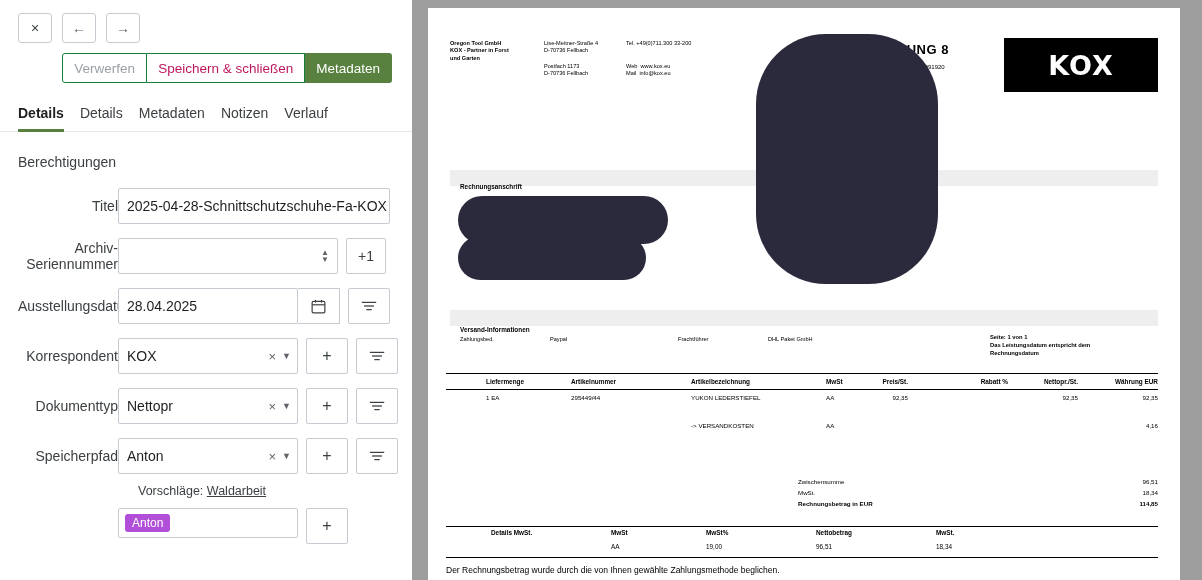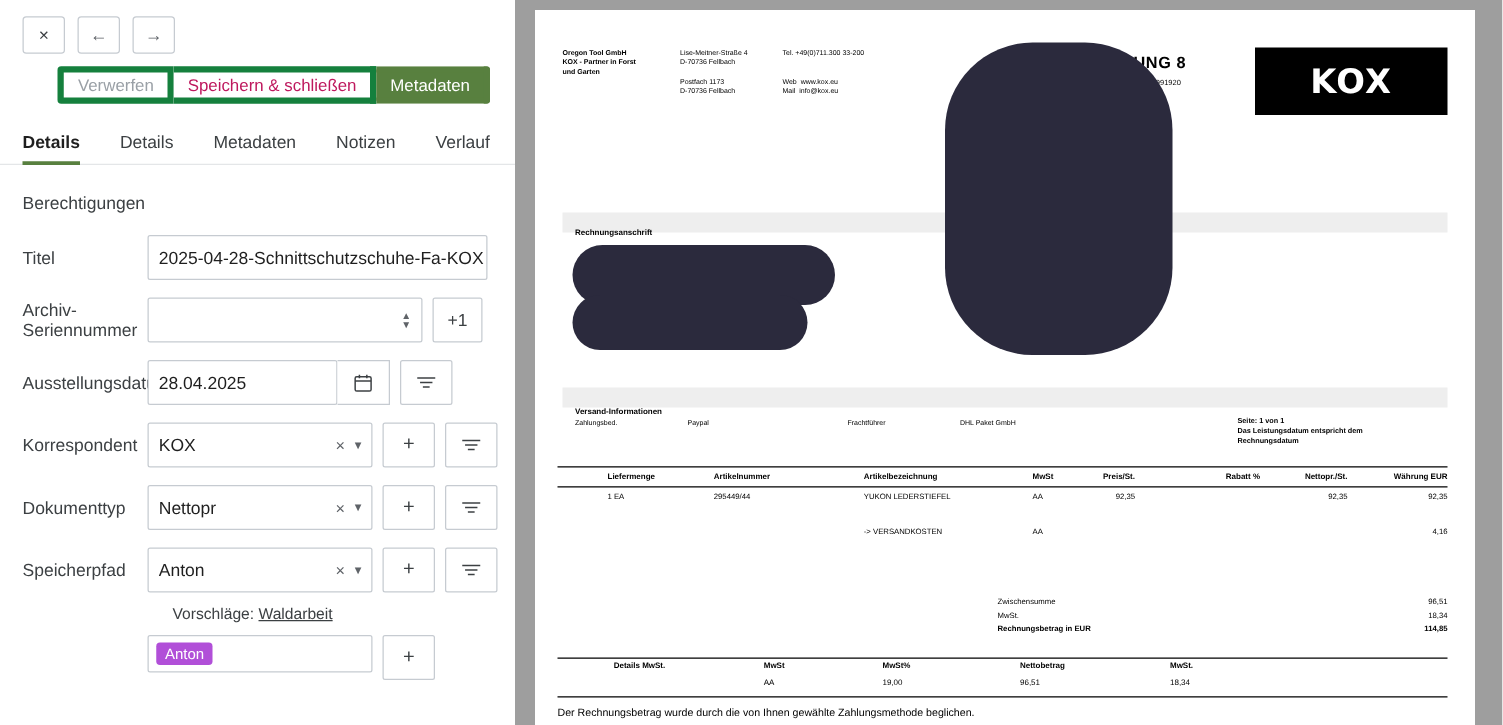--- a/index.html
+++ b/index.html
@@ -54,21 +54,21 @@
   }
   .nav-btn.arrow { color: #5f6368; }
 
   .action-row {
     display: flex;
     justify-content: flex-end;
     padding: 10px 20px 0 0;
   }
   .btn {
     height: 30px;
-    border: 5px solid #15803d;
+    border: 1px solid #15803d;
     background: #ffffff;
     font-size: 13.5px;
     color: #3c4043;
     box-sizing: border-box;
     cursor: pointer;
     padding: 0 11px;
     font-family: "Liberation Sans", sans-serif;
     text-align: right;
   }
   .btn.discard {
@@ -82,21 +82,21 @@
   .btn.save {
     border-left: none;
     border-radius: 0 3px 3px 0;
     background: #58803f;
     border-color: #58803f;
     color: #ffffff;
   }
 
   .tabs {
     display: flex;
-    gap: 32px;
+    gap: 16px;
     padding: 22px 0 0 18px;
     font-size: 14px;
     border-bottom: 1px solid #e4e6e8;
     margin-right: 0;
   }
   .tab {
     padding-bottom: 10px;
     color: #3c4043;
     cursor: pointer;
     position: relative;
@@ -127,20 +127,21 @@
     align-items: center;
     margin-bottom: 14px;
     min-height: 36px;
   }
   .field-label {
     width: 100px;
     font-size: 14px;
     color: #3c4043;
     flex: none;
     line-height: 16px;
+    text-align: right;
   }
   .field-label.two-line { line-height: 16px; }
 
   .control {
     display: flex;
     align-items: stretch;
     height: 36px;
   }
   .input-box {
     border: 1px solid #c6cbd1;
@@ -179,21 +180,21 @@
     background: #ffffff;
     font-size: 14px;
     color: #3c4043;
     display: flex;
     align-items: center;
     justify-content: center;
     cursor: pointer;
     box-sizing: border-box;
   }
   .date-input {
-    width: 152px;
+    width: 180px;
   }
   .icon-btn {
     width: 42px;
     height: 36px;
     border: 1px solid #c6cbd1;
     border-left: none;
     background: #ffffff;
     display: flex;
     align-items: center;
     justify-content: center;

